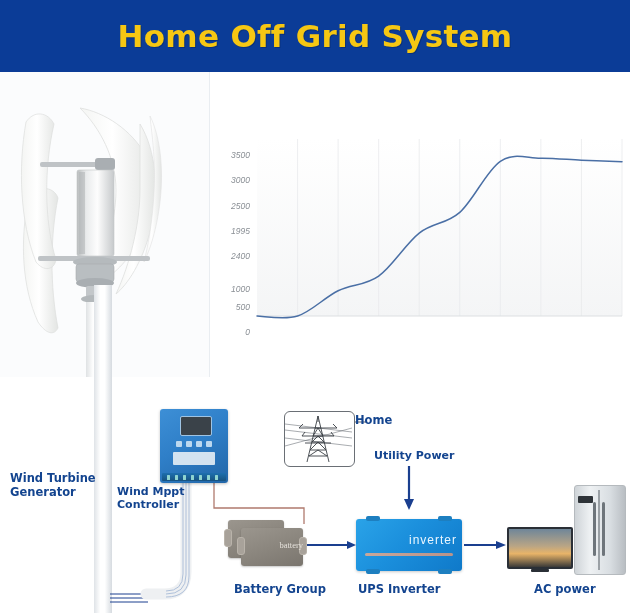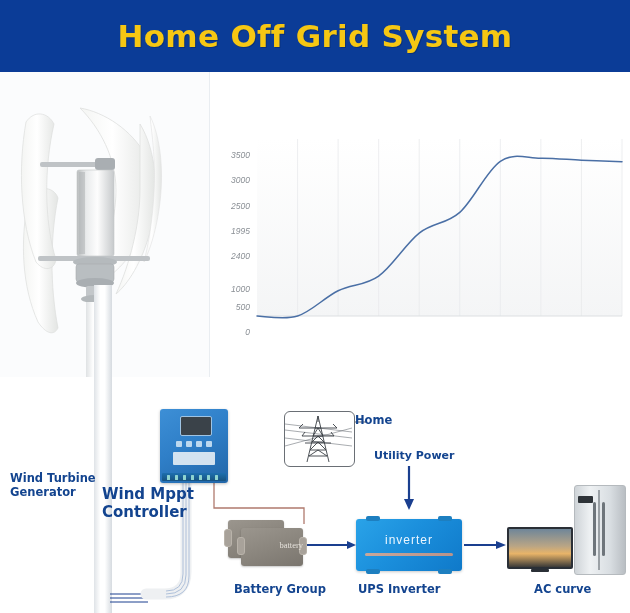--- a/index.html
+++ b/index.html
@@ -74,21 +74,21 @@
     position:absolute;left:0;top:377px;width:630px;height:236px;
     background:#ffffff;
   }
   .lbl{
     position:absolute;
     color:#13448f;font-weight:bold;
     font-family:"DejaVu Sans", sans-serif;
     line-height:1.2;
   }
   #lbl-turbine{left:10px;top:436px;width:95px;font-size:11.5px;margin-top:36px;}
-  #lbl-mppt{left:102px;top:485px;width:96px;font-size:15px;}
+  #lbl-mppt{left:117px;top:485px;width:96px;font-size:11px;}
   #lbl-battery{left:234px;top:583px;font-size:11.5px;}
   #lbl-ups{left:358px;top:583px;font-size:11.5px;text-align:right;}
   #lbl-acload{left:534px;top:583px;font-size:11.5px;}
   #lbl-grid{left:355px;top:414px;font-size:11.5px;}
   #lbl-utility{left:374px;top:449px;font-size:11px;}
   
   #pole{
     position:absolute;left:94px;top:285px;width:18px;height:328px;
     background:linear-gradient(to right,#dfe3e7 0%,#ffffff 35%,#ffffff 60%,#d6dbe0 100%);
   }
@@ -138,21 +138,21 @@
   }
   
   #inverter{
     position:absolute;left:356px;top:519px;width:106px;height:52px;
     background:linear-gradient(135deg,#2aa3e8 0%,#1b8fdc 45%,#0f79c9 100%);
     border-radius:3px;
     box-shadow:0 1px 3px rgba(0,0,0,.22);
   }
   #inverter-text{
     position:absolute;left:0;top:14px;width:106px;text-align:center;
-    color:#eaf6ff;font-size:12px;letter-spacing:1px;
+    color:#eaf6ff;font-size:12px;letter-spacing:1px;padding-left:24px;
   }
   #inverter-stripe{
     position:absolute;left:9px;top:34px;width:88px;height:3px;
     background:linear-gradient(to right,#c9a79a,#b9938a);
     border-radius:2px;
   }
   .inv-foot{position:absolute;width:14px;height:5px;background:#1d7fc0;border-radius:2px;}
   
   #grid-frame{
     position:absolute;left:284px;top:411px;width:69px;height:54px;
@@ -399,15 +399,15 @@
   <div id="fridge-split"></div>
   <div id="fridge-handle-l"></div>
   <div id="fridge-handle-r"></div>
   <div id="fridge-panel"></div>
 </div>
 
 <div class="lbl" id="lbl-turbine">Wind Turbine Generator</div>
 <div class="lbl" id="lbl-mppt">Wind Mppt Controller</div>
 <div class="lbl" id="lbl-battery">Battery Group</div>
 <div class="lbl" id="lbl-ups">UPS  Inverter</div>
-<div class="lbl" id="lbl-acload">AC curve</div>
+<div class="lbl" id="lbl-acload">AC power</div>
 <div class="lbl" id="lbl-grid">Home</div>
 <div class="lbl" id="lbl-utility">Utility Power</div>
 
 </body></html>

